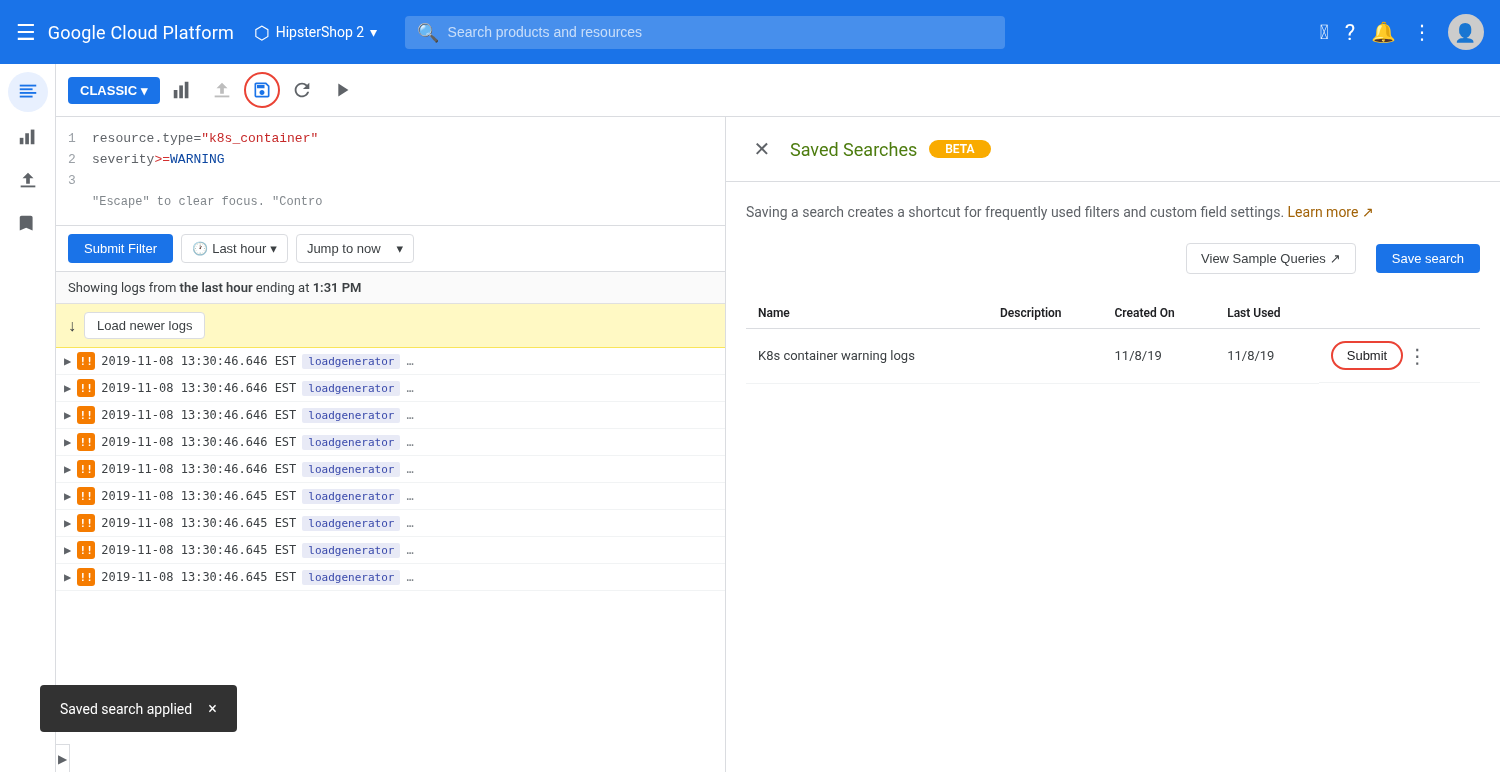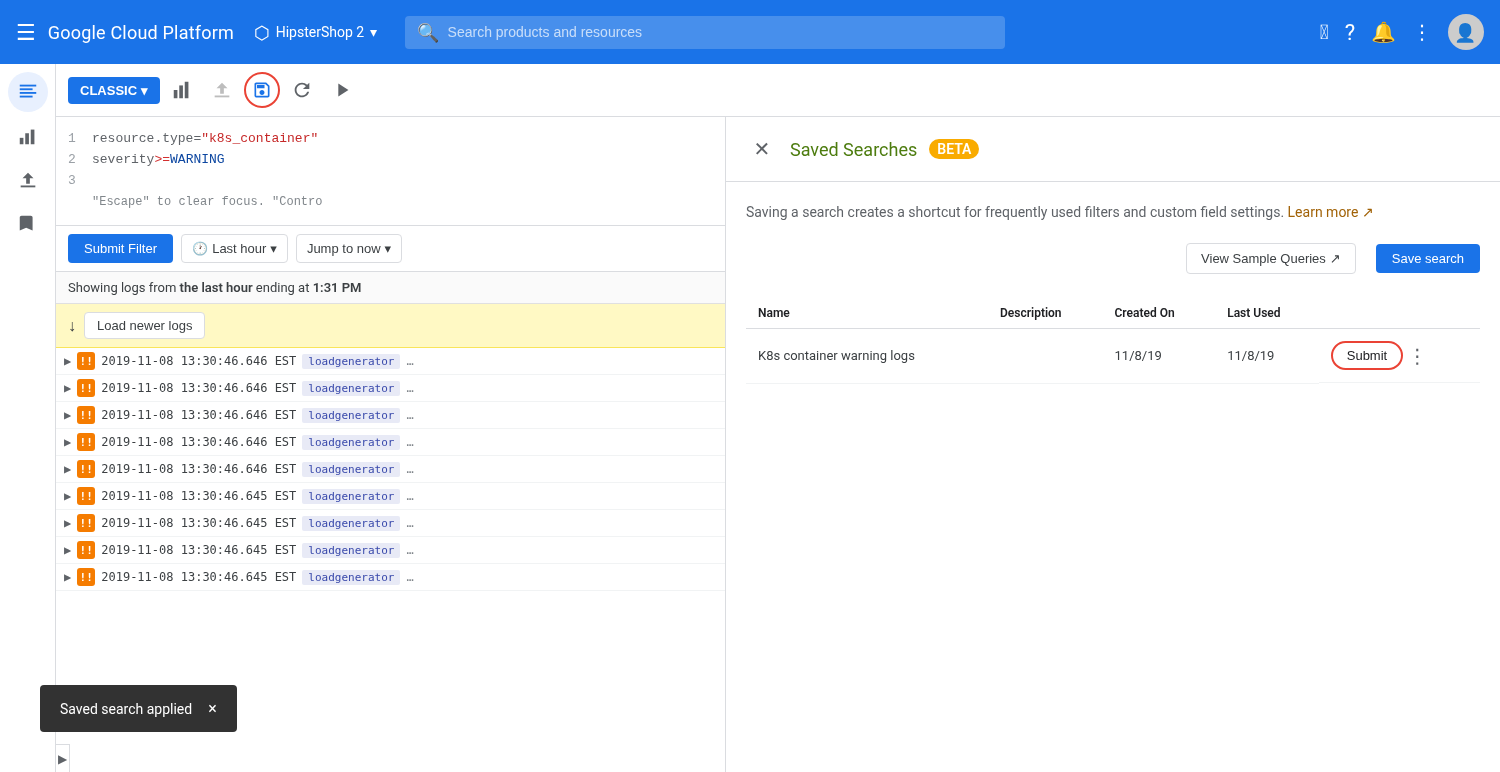--- a/index.html
+++ b/index.html
@@ -150,21 +150,21 @@
       border-radius: 4px; padding: 7px 16px; font-size: 13px;
       font-weight: 500; cursor: pointer;
     }
     .time-btn {
       display: flex; align-items: center; gap: 4px;
       border: 1px solid #dadce0; border-radius: 4px;
       padding: 6px 10px; background: white; cursor: pointer;
       font-size: 13px; color: #3c4043;
     }
     .jump-btn {
-      display: flex; align-items: center; gap: 4px;
+      display: flex; align-items: center; gap: 16px;
       border: 1px solid #dadce0; border-radius: 4px;
       padding: 6px 10px; background: white; cursor: pointer;
       font-size: 13px; color: #3c4043;
     }
 
     
     .log-area {
       flex: 1; overflow-y: auto; background: white;
     }
     .log-showing {
@@ -216,22 +216,22 @@
       border-bottom: 1px solid #dadce0; gap: 12px;
     }
     .close-btn {
       width: 32px; height: 32px; cursor: pointer;
       display: flex; align-items: center; justify-content: center;
       color: #5f6368; font-size: 20px;
     }
     .panel-title { font-size: 18px; color: #4d7c0f; font-weight: 400; }
     .beta-badge {
       background: #f9ab00; color: white;
-      padding: 2px 8px; border-radius: 12px;
-      font-size: 14px; font-weight: 600;
+      padding: 2px 16px; border-radius: 12px;
+      font-size: 12px; font-weight: 600;
     }
     .right-body { padding: 20px; flex: 1; overflow-y: auto; }
     .description-text { color: #5f6368; font-size: 14px; line-height: 1.5; margin-bottom: 20px; }
     .description-text a { color: #a16207; text-decoration: none; }
     .action-row {
       display: flex; align-items: center; justify-content: flex-end;
       gap: 20px; margin-bottom: 24px;
     }
     .view-sample-btn {
       border: 1px solid #dadce0; background: white;

